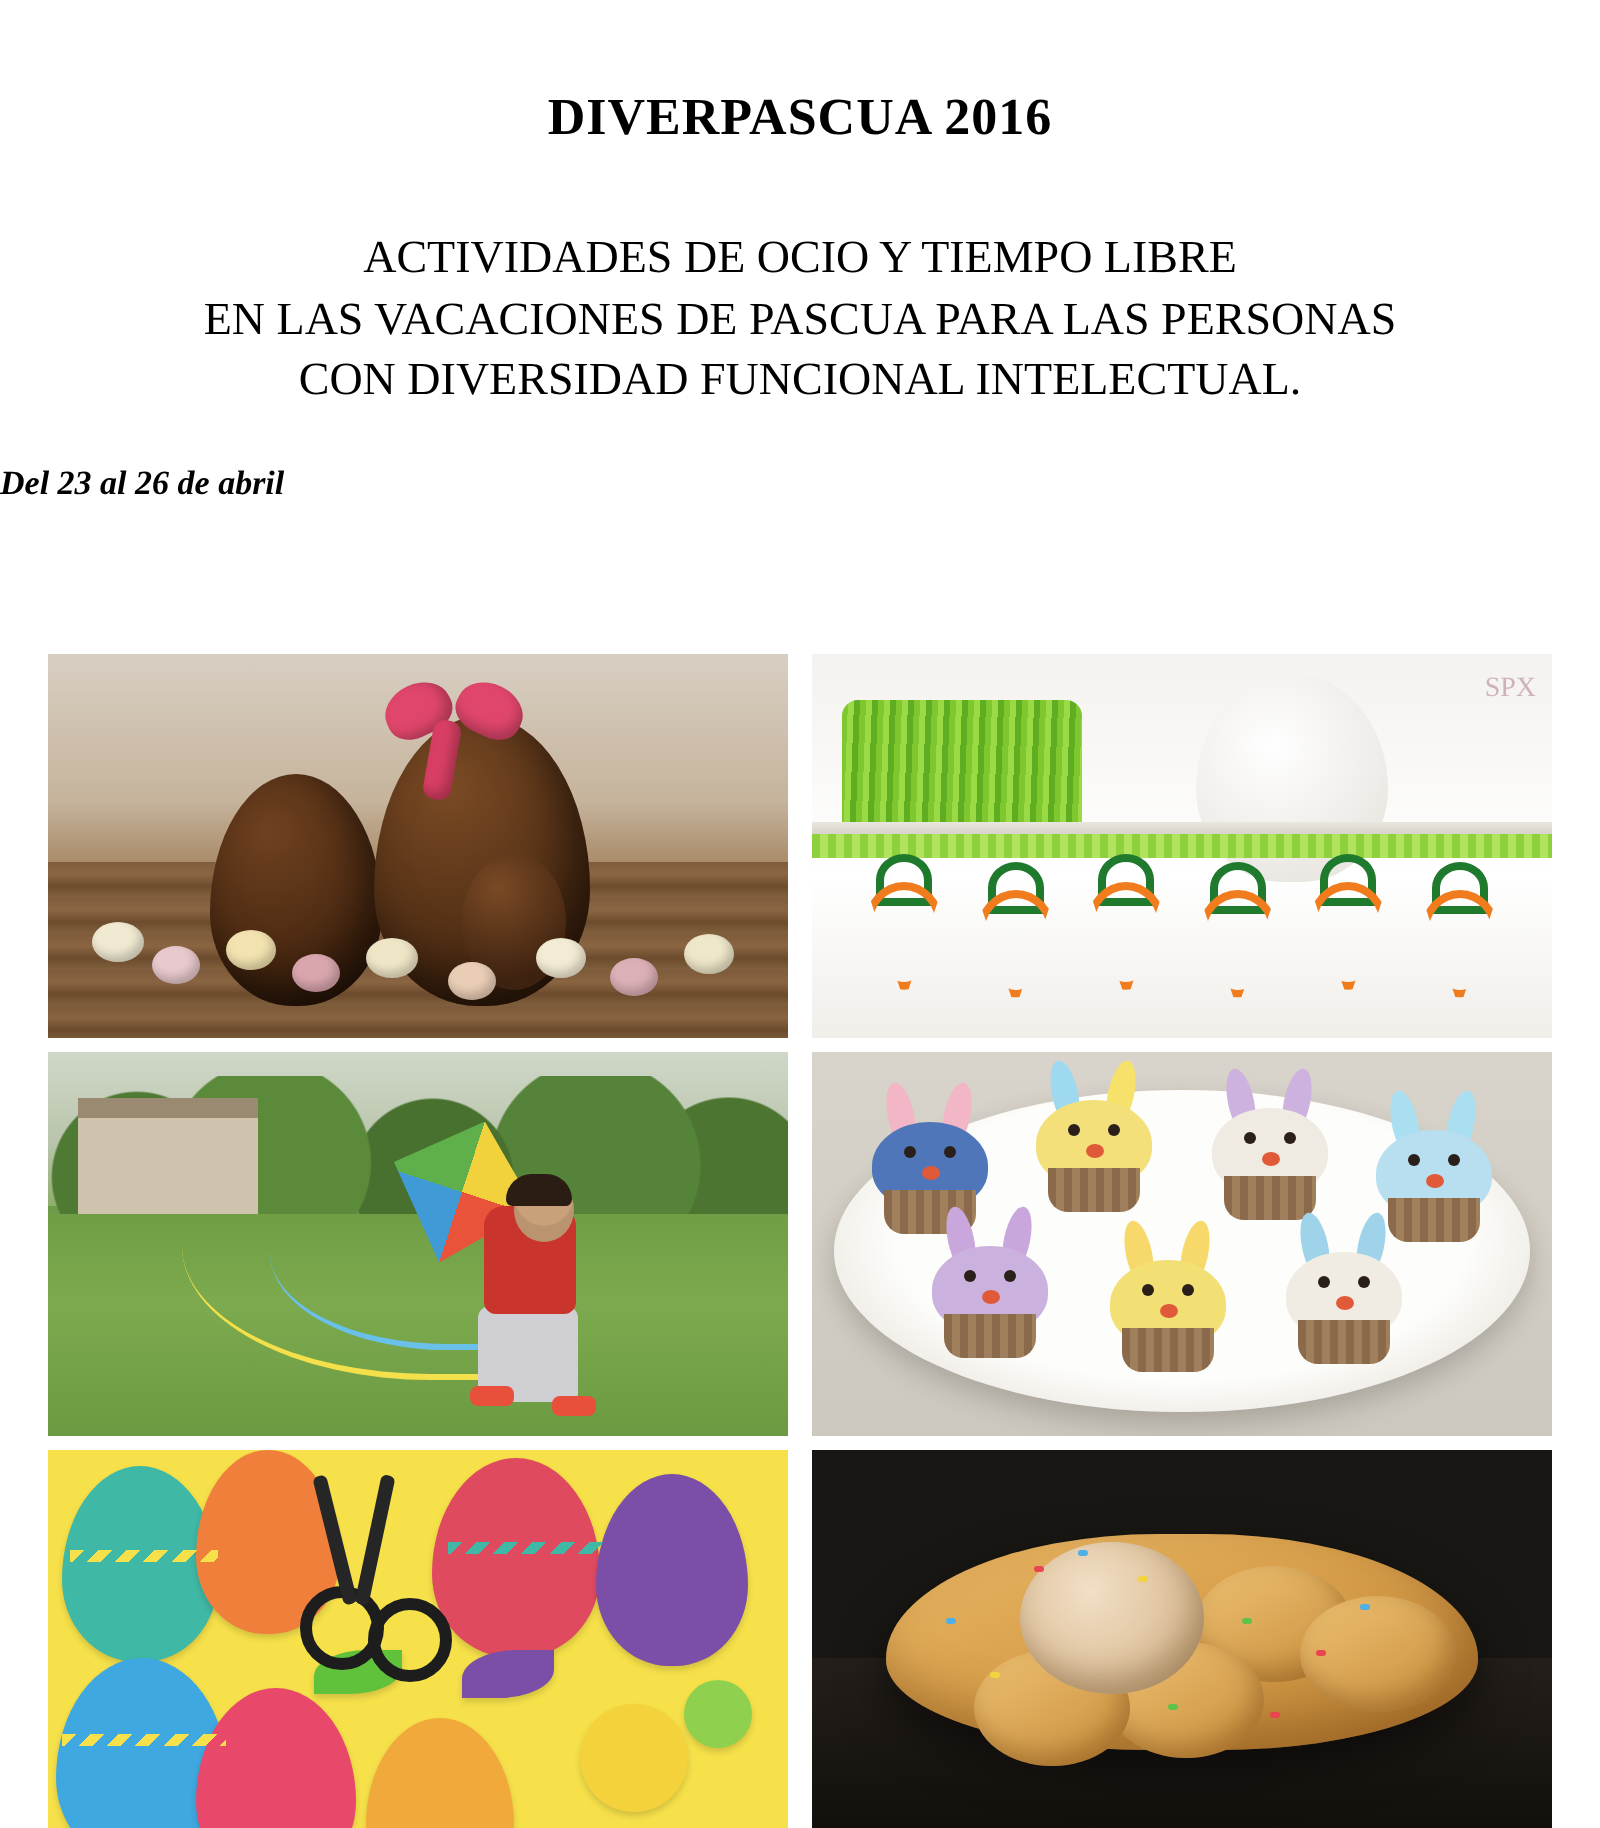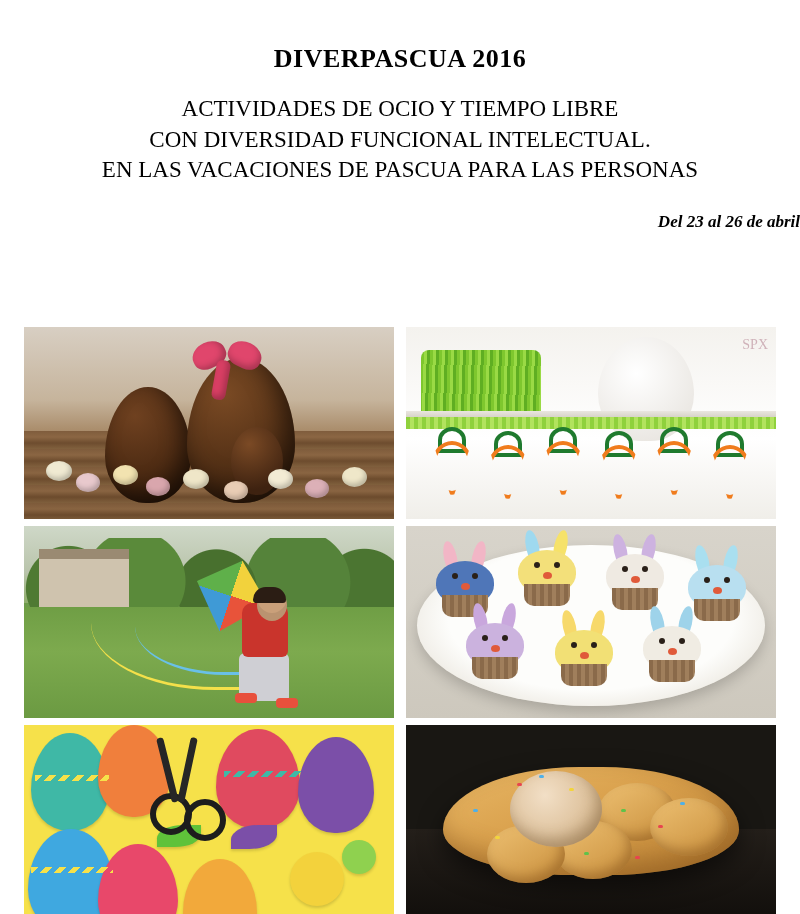--- a/index.html
+++ b/index.html
@@ -26,29 +26,29 @@
     font-weight: bold;
     font-size: 26px;
     letter-spacing: 0.5px;
     margin-top: 44px;
   }
   .subtitle {
     text-align: center;
     font-family: "Liberation Serif", serif;
     font-size: 23px;
     line-height: 1.33;
-    margin-top: 20px;
+    margin-top: 40px;
     padding: 0 20px;
   }
   .subtitle .line {
     display: block;
     white-space: nowrap;
   }
   .dates {
-    text-align: right;
+    text-align: left;
     font-family: "Liberation Serif", serif;
     font-style: italic;
     font-weight: bold;
     font-size: 17px;
     margin-top: 26px;
   }
   .gallery {
     position: absolute;
     left: 24px;
     top: 283px;
@@ -281,22 +281,22 @@
 </style>
 </head>
 <body>
 
 <div class="page">
 
   <h1 class="title">DIVERPASCUA 2016</h1>
 
   <div class="subtitle">
     <span class="line">ACTIVIDADES DE OCIO Y TIEMPO LIBRE</span>
+    <span class="line">EN LAS VACACIONES DE PASCUA PARA LAS PERSONAS</span>
     <span class="line">CON DIVERSIDAD FUNCIONAL INTELECTUAL.</span>
-    <span class="line">EN LAS VACACIONES DE PASCUA PARA LAS PERSONAS</span>
   </div>
 
   <div class="dates">Del 23 al 26 de abril</div>
 
   <div class="gallery">
 
     <div class="photo p-choc">
       <div class="wood"></div>
       <div class="egg-mid"></div>
       <div class="egg-big"></div>

